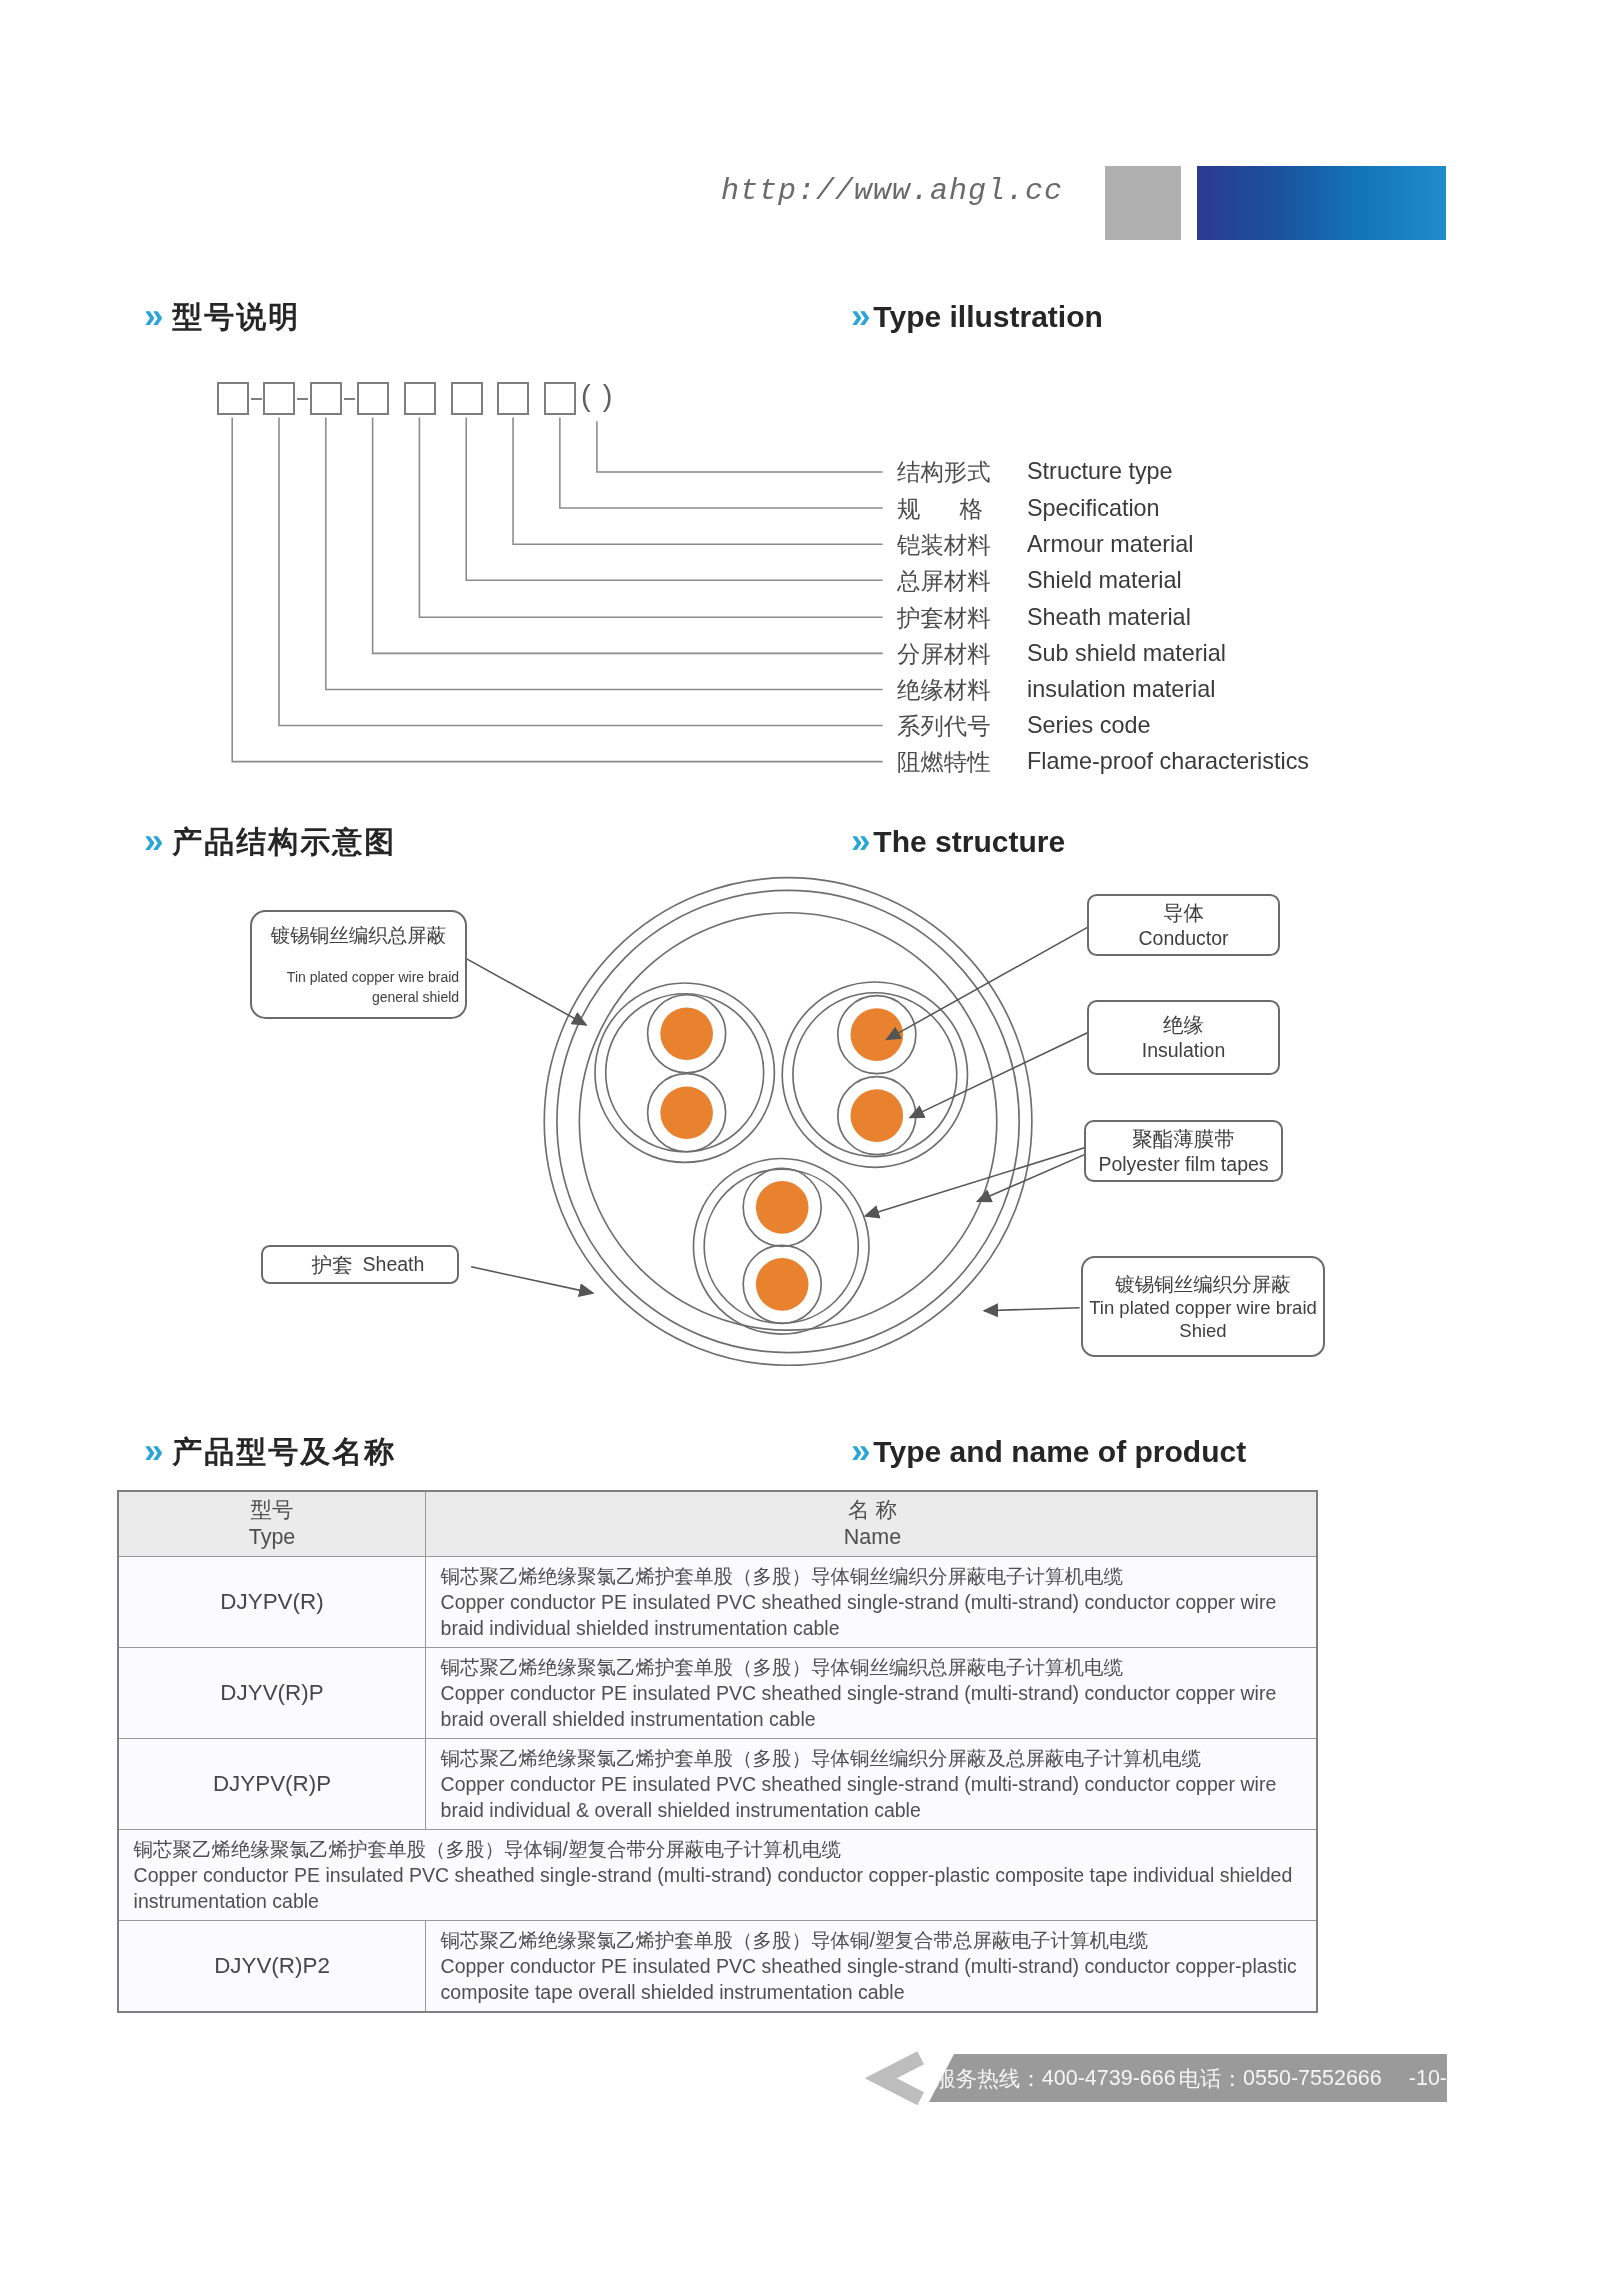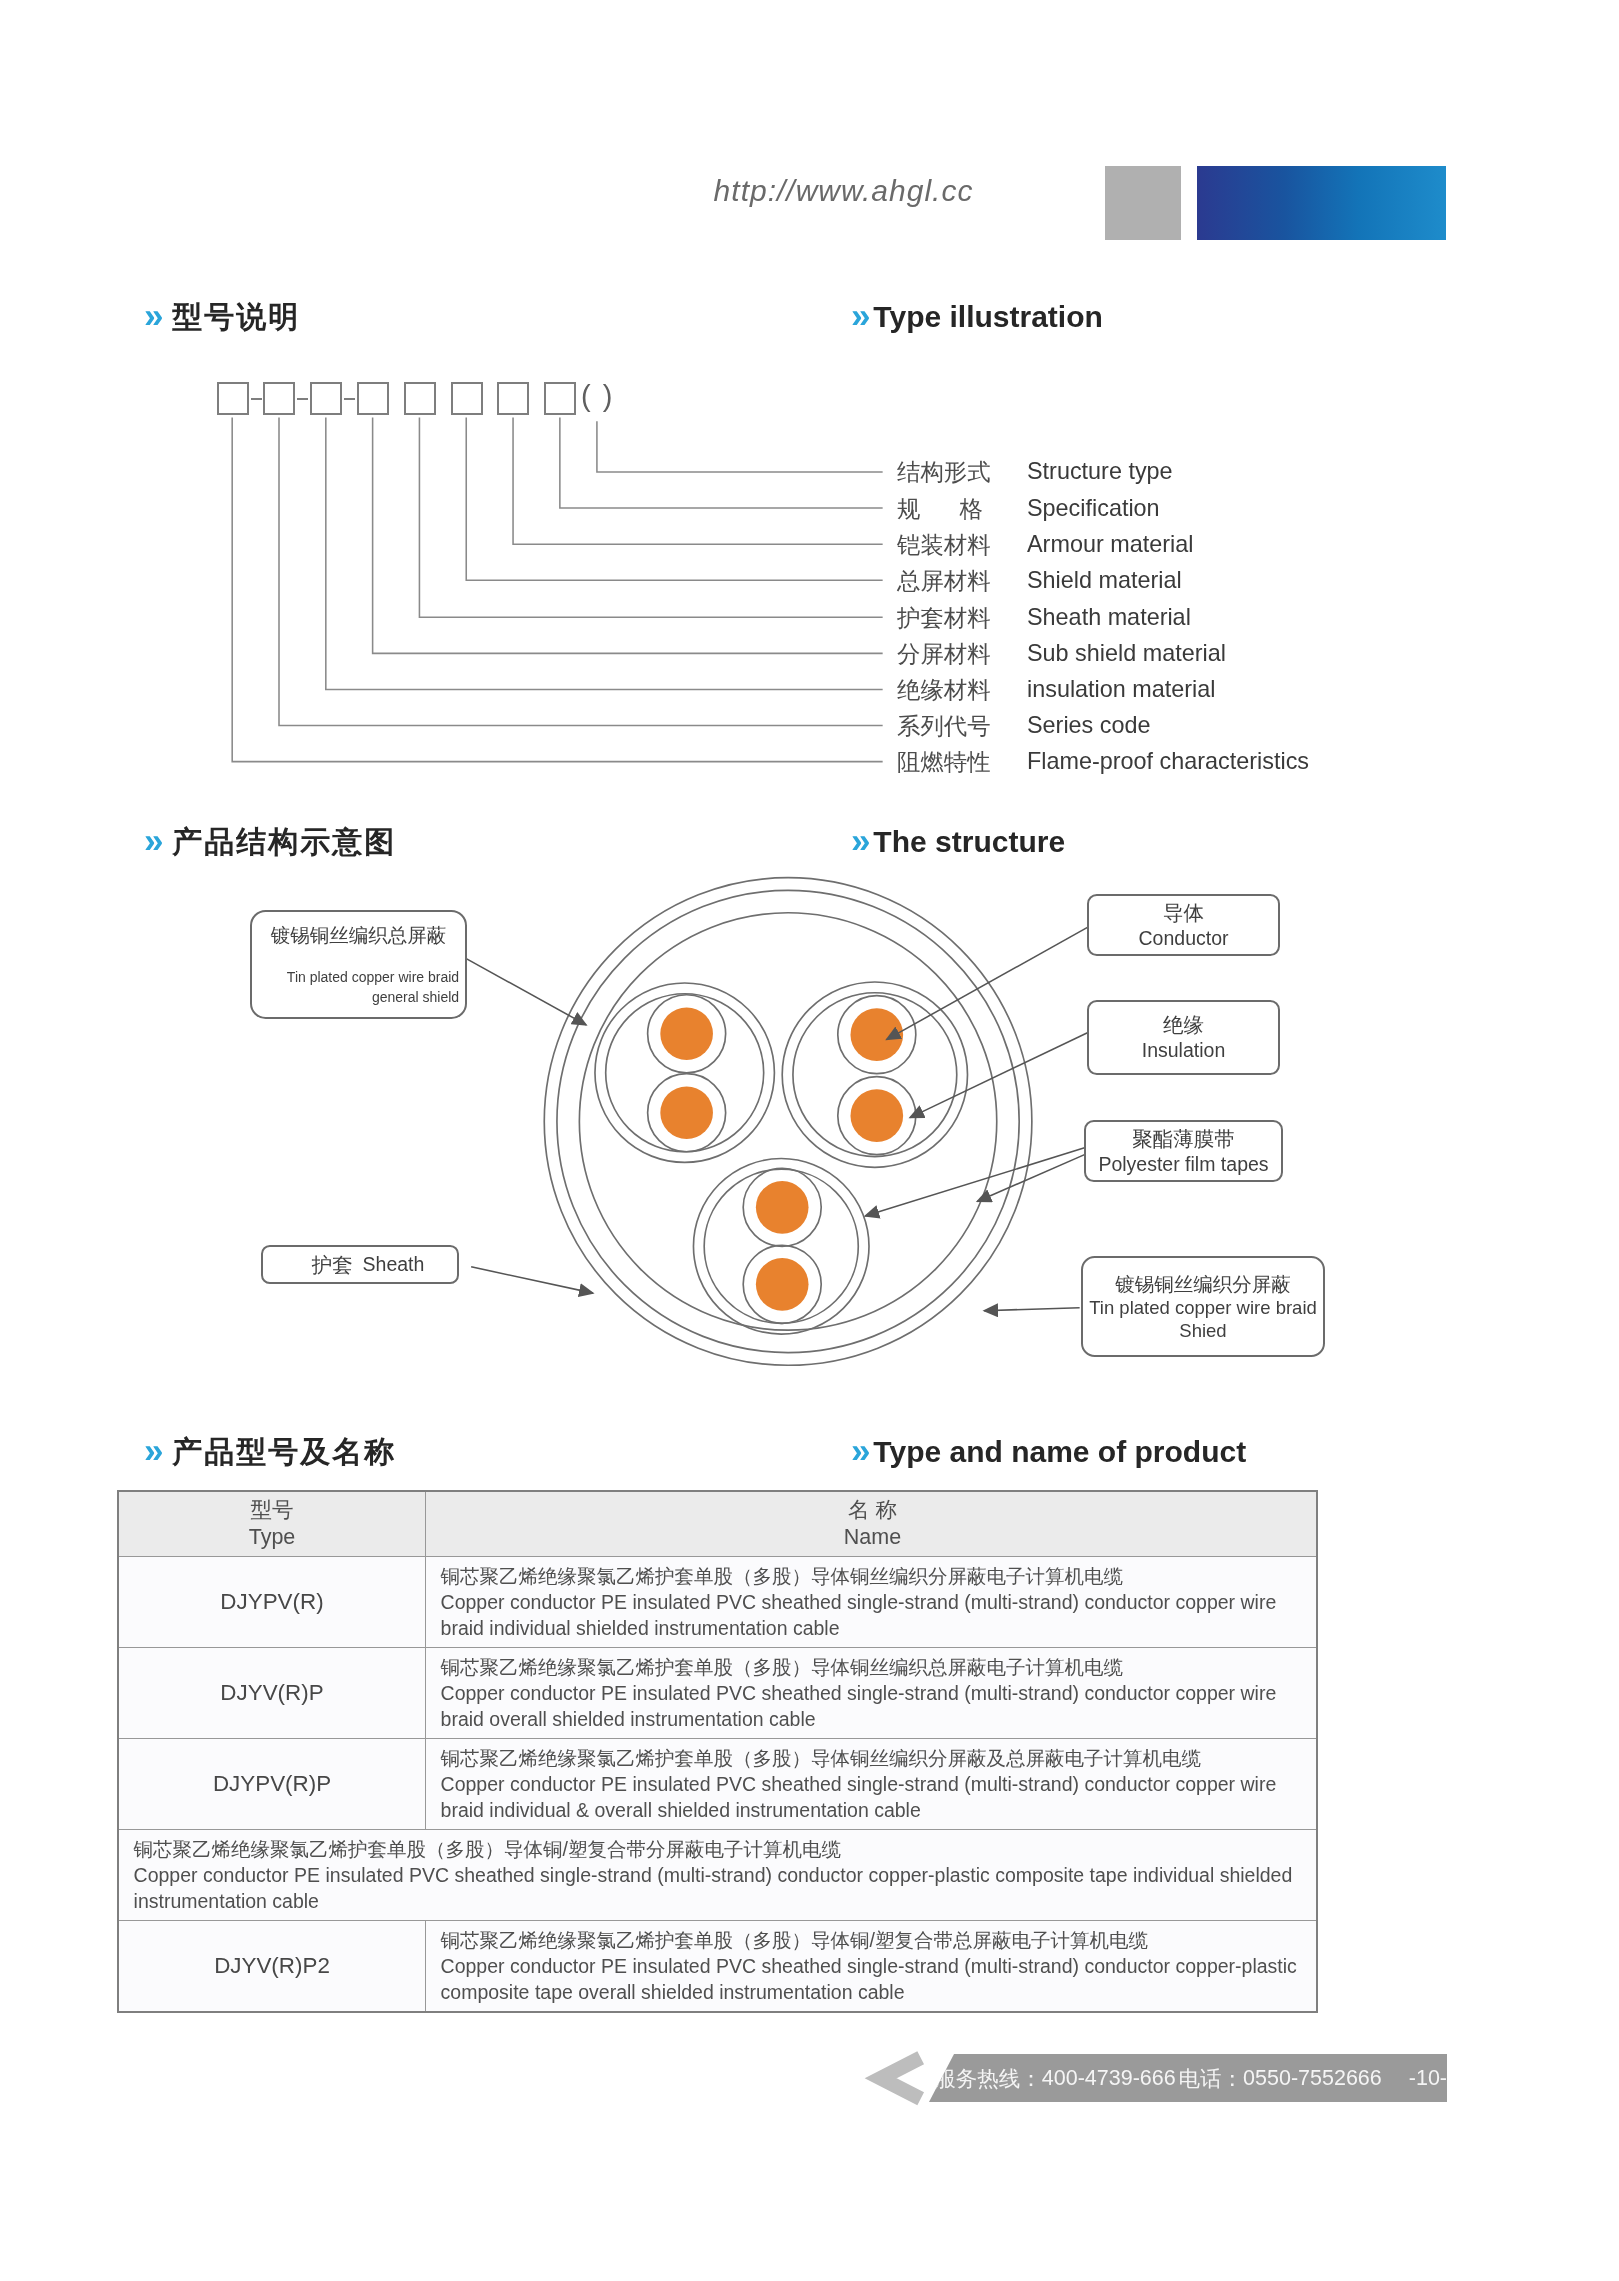--- a/index.html
+++ b/index.html
@@ -2,22 +2,22 @@
 <html><head>
 <meta charset="utf-8">
 <style>
   html,body{margin:0;padding:0;background:#e9e9e9;}
   .page{
     position:relative;width:1620px;height:2281px;margin:0 auto;background:#ffffff;
     font-family:"Liberation Sans","DejaVu Sans",sans-serif;color:#3c3c3c;overflow:hidden;
   }
   
   .url{
-    position:absolute;left:624px;top:174px;width:439px;text-align:center;
-    font-family:Liberation Sans, sans-serif;font-style:italic;
+    position:absolute;left:624px;top:174px;width:439px;text-align:right;
+    font-family:Liberation Mono, monospace;font-style:italic;
     font-size:30px;color:#6a6a6a;letter-spacing:1px;
   }
   .gray-block{position:absolute;left:1105px;top:166px;width:76px;height:74px;background:#b0b0b0;}
   .blue-block{position:absolute;left:1197px;top:166px;width:249px;height:74px;
     background:linear-gradient(90deg,#2b3a90 0%,#19549f 35%,#1374b8 65%,#1e8ccb 100%);}
   
   .sec-h{position:absolute;display:flex;align-items:baseline;gap:8.8px;white-space:nowrap;}
   .sec-h .chev{color:#2aa5da;font-weight:bold;font-size:35px;line-height:1;}
   .sec-h .t-cn{font-size:30px;font-weight:bold;color:#262626;letter-spacing:2px;}
   .sec-h .t-en{font-size:30px;font-weight:bold;color:#262626;letter-spacing:0px;}

